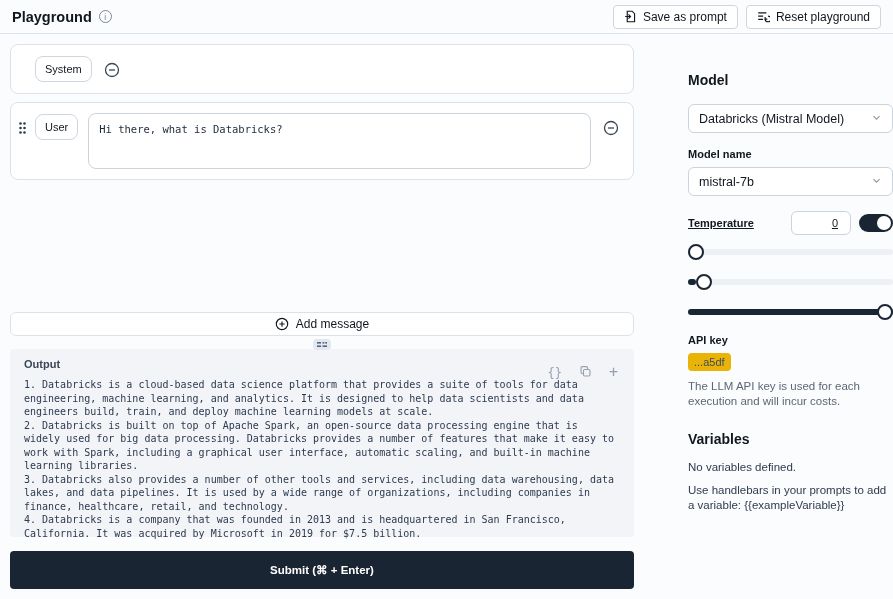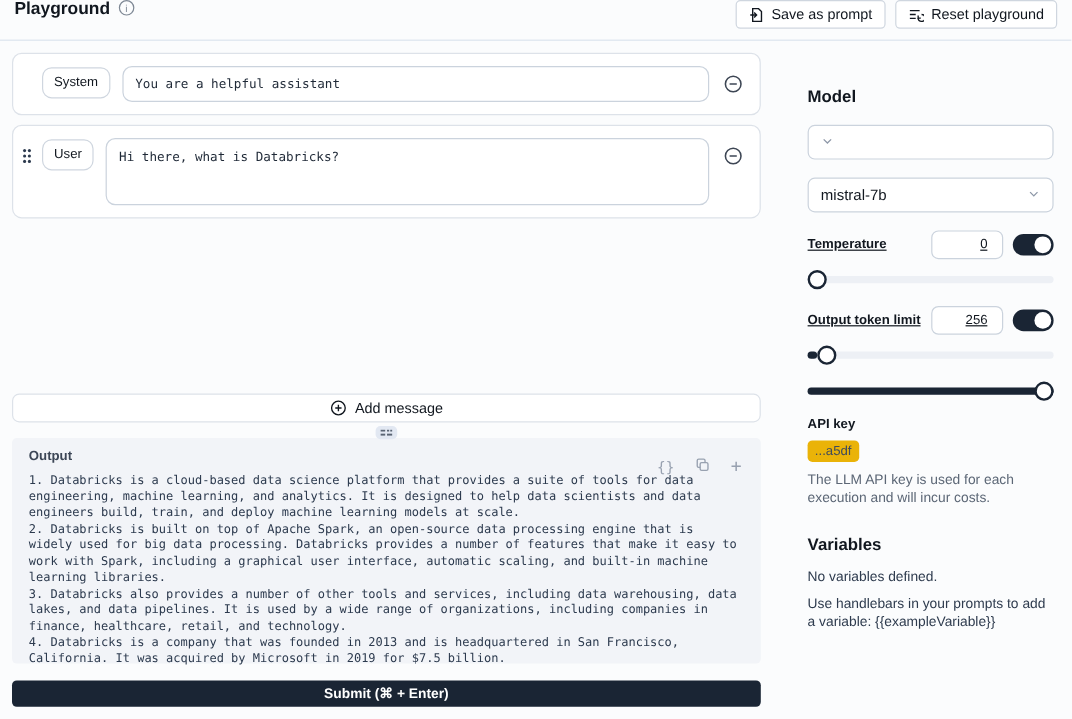--- a/index.html
+++ b/index.html
@@ -5,39 +5,39 @@
   * { margin:0; padding:0; box-sizing:border-box; }
   html,body { width:893px; height:599px; }
   body {
     font-family:"Liberation Sans", sans-serif;
     background:var(--page-bg,#fbfcfd);
     color:#11171f;
     overflow:hidden;
   }
   
   .header {
-    height:34px; display:flex; align-items:flex-start;
+    height:34px; display:flex; align-items:center;
     padding:0 12px; border-bottom:1px solid #dbe4ee;
   }
   .header-title { font-size:14.5px; font-weight:700; }
   .info-icon {
     width:13px; height:13px; border:1px solid #7d8794; border-radius:50%;
     display:inline-flex; align-items:center; justify-content:center;
     font-size:8.5px; color:#7d8794; margin-left:7px; font-weight:400;
   }
   .header-actions { margin-left:auto; display:flex; gap:8px; }
   .hbtn {
     display:inline-flex; align-items:center; gap:6px;
     background:#fff; border:1px solid #cfd6df; border-radius:4px;
     height:24px; padding:0 10px; font-size:12px; color:#11171f;
     font-family:inherit; cursor:pointer;
   }
   .hbtn svg { display:block; }
   
-  .main { display:flex; height:565px; }
+  .main { display:flex; height:565px;justify-content:space-between; }
   .left {
     width:624px; margin:10px 0 10px 10px;
     display:flex; flex-direction:column;
   }
   .right { width:205px; margin-left:39px; padding-top:38px; }
   
   .msg-card {
     position:relative; background:#fff; border:1px solid #dde2e9; border-radius:8px;
     padding:10px 12px 10px 24px; display:flex; align-items:flex-start; gap:10px;
     margin-bottom:8px;
@@ -83,21 +83,21 @@
     align-items:center; color:#98a1b0;
   }
   .output-tools .tool { cursor:pointer; font-size:12px; line-height:1;
     font-family:"DejaVu Sans Mono", monospace; background:none; border:none; color:#98a1b0; }
   .output-text {
     margin-top:8px; font-family:"DejaVu Sans Mono", monospace;
     font-size:10px; line-height:13.5px; color:#2c3a4e; white-space:pre-wrap;
   }
   
   .submit-btn {
-    margin-top:14px; height:22px; width:100%;
+    margin-top:14px; height:38px; width:100%;
     background:var(--accent,#1a2534); color:#fff; border:none; border-radius:4px;
     font-size:11.5px; font-weight:700; font-family:inherit; cursor:pointer;
   }
   
   .side-heading { font-size:14px; font-weight:700; margin-bottom:16px; }
   .side-label { font-size:11px; font-weight:700; margin-bottom:7px; }
   .select {
     height:29px; border:1px solid #cbd3dd; border-radius:6px; background:#fff;
     display:flex; align-items:center; padding:0 10px; font-size:12.5px;
     color:#11171f; cursor:pointer; margin-bottom:15px;
@@ -170,21 +170,20 @@
     </button>
   </div>
 </div>
 
 <div class="main">
 
   <div class="left">
 
     <div class="msg-card">
       <button class="role-chip">System</button>
-      <input class="msg-input" value="You are a helpful assistant" style="">
       <button class="remove-btn">
         <svg width="16" height="16" viewBox="0 0 16 16" fill="none" stroke="#3d4654" stroke-width="1.3">
           <circle cx="8" cy="8" r="6.5"></circle>
             <path d="M5 8h6"></path>
         </svg>
       </button>
     </div>
 
     <div class="msg-card">
       <span class="drag-dots">
@@ -247,27 +246,29 @@
 4. Databricks is a company that was founded in 2013 and is headquartered in San Francisco, California. It was acquired by Microsoft in 2019 for $7.5 billion.</div>
     </div>
 
     <button class="submit-btn">Submit (⌘ + Enter)</button>
   </div>
 
   <div class="right">
     <div class="side-heading">Model</div>
 
     <div class="select">
+      <span class="sel-text">Databricks (Mistral Model)</span>
       <span>
         <svg width="11" height="11" viewBox="0 0 16 16" fill="none" stroke="#8e98a8" stroke-width="1.6">
             <path d="M3.5 6l4.5 4.5L12.5 6"></path>
           </svg>
       </span>
     </div>
 
+    <div class="side-label">Model name</div>
     <div class="select">
       <span class="sel-text">mistral-7b</span>
       <span>
         <svg width="11" height="11" viewBox="0 0 16 16" fill="none" stroke="#8e98a8" stroke-width="1.6">
             <path d="M3.5 6l4.5 4.5L12.5 6"></path>
           </svg>
       </span>
     </div>
 
     
@@ -278,27 +279,20 @@
           <div class="knob"></div>
         </div>
     </div>
     <div class="slider">
       <div class="track"></div>
         <div class="fill" style="width: calc(0%);"></div>
         <div class="handle" style="left: calc(0% + 0px);"></div>
     </div>
 
     
-    <div class="param-row">
-      <span class="param-label">Output token limit</span>
-      <input class="param-input" value="256" style="">
-      <div class="toggle">
-          <div class="knob"></div>
-        </div>
-    </div>
     <div class="slider">
       <div class="track"></div>
         <div class="fill" style="width: calc(4%);"></div>
         <div class="handle" style="left: calc(4% - 0.64px);"></div>
     </div>
 
     
     <div class="slider">
       <div class="track"></div>
         <div class="fill" style="width: calc(100%);"></div>

